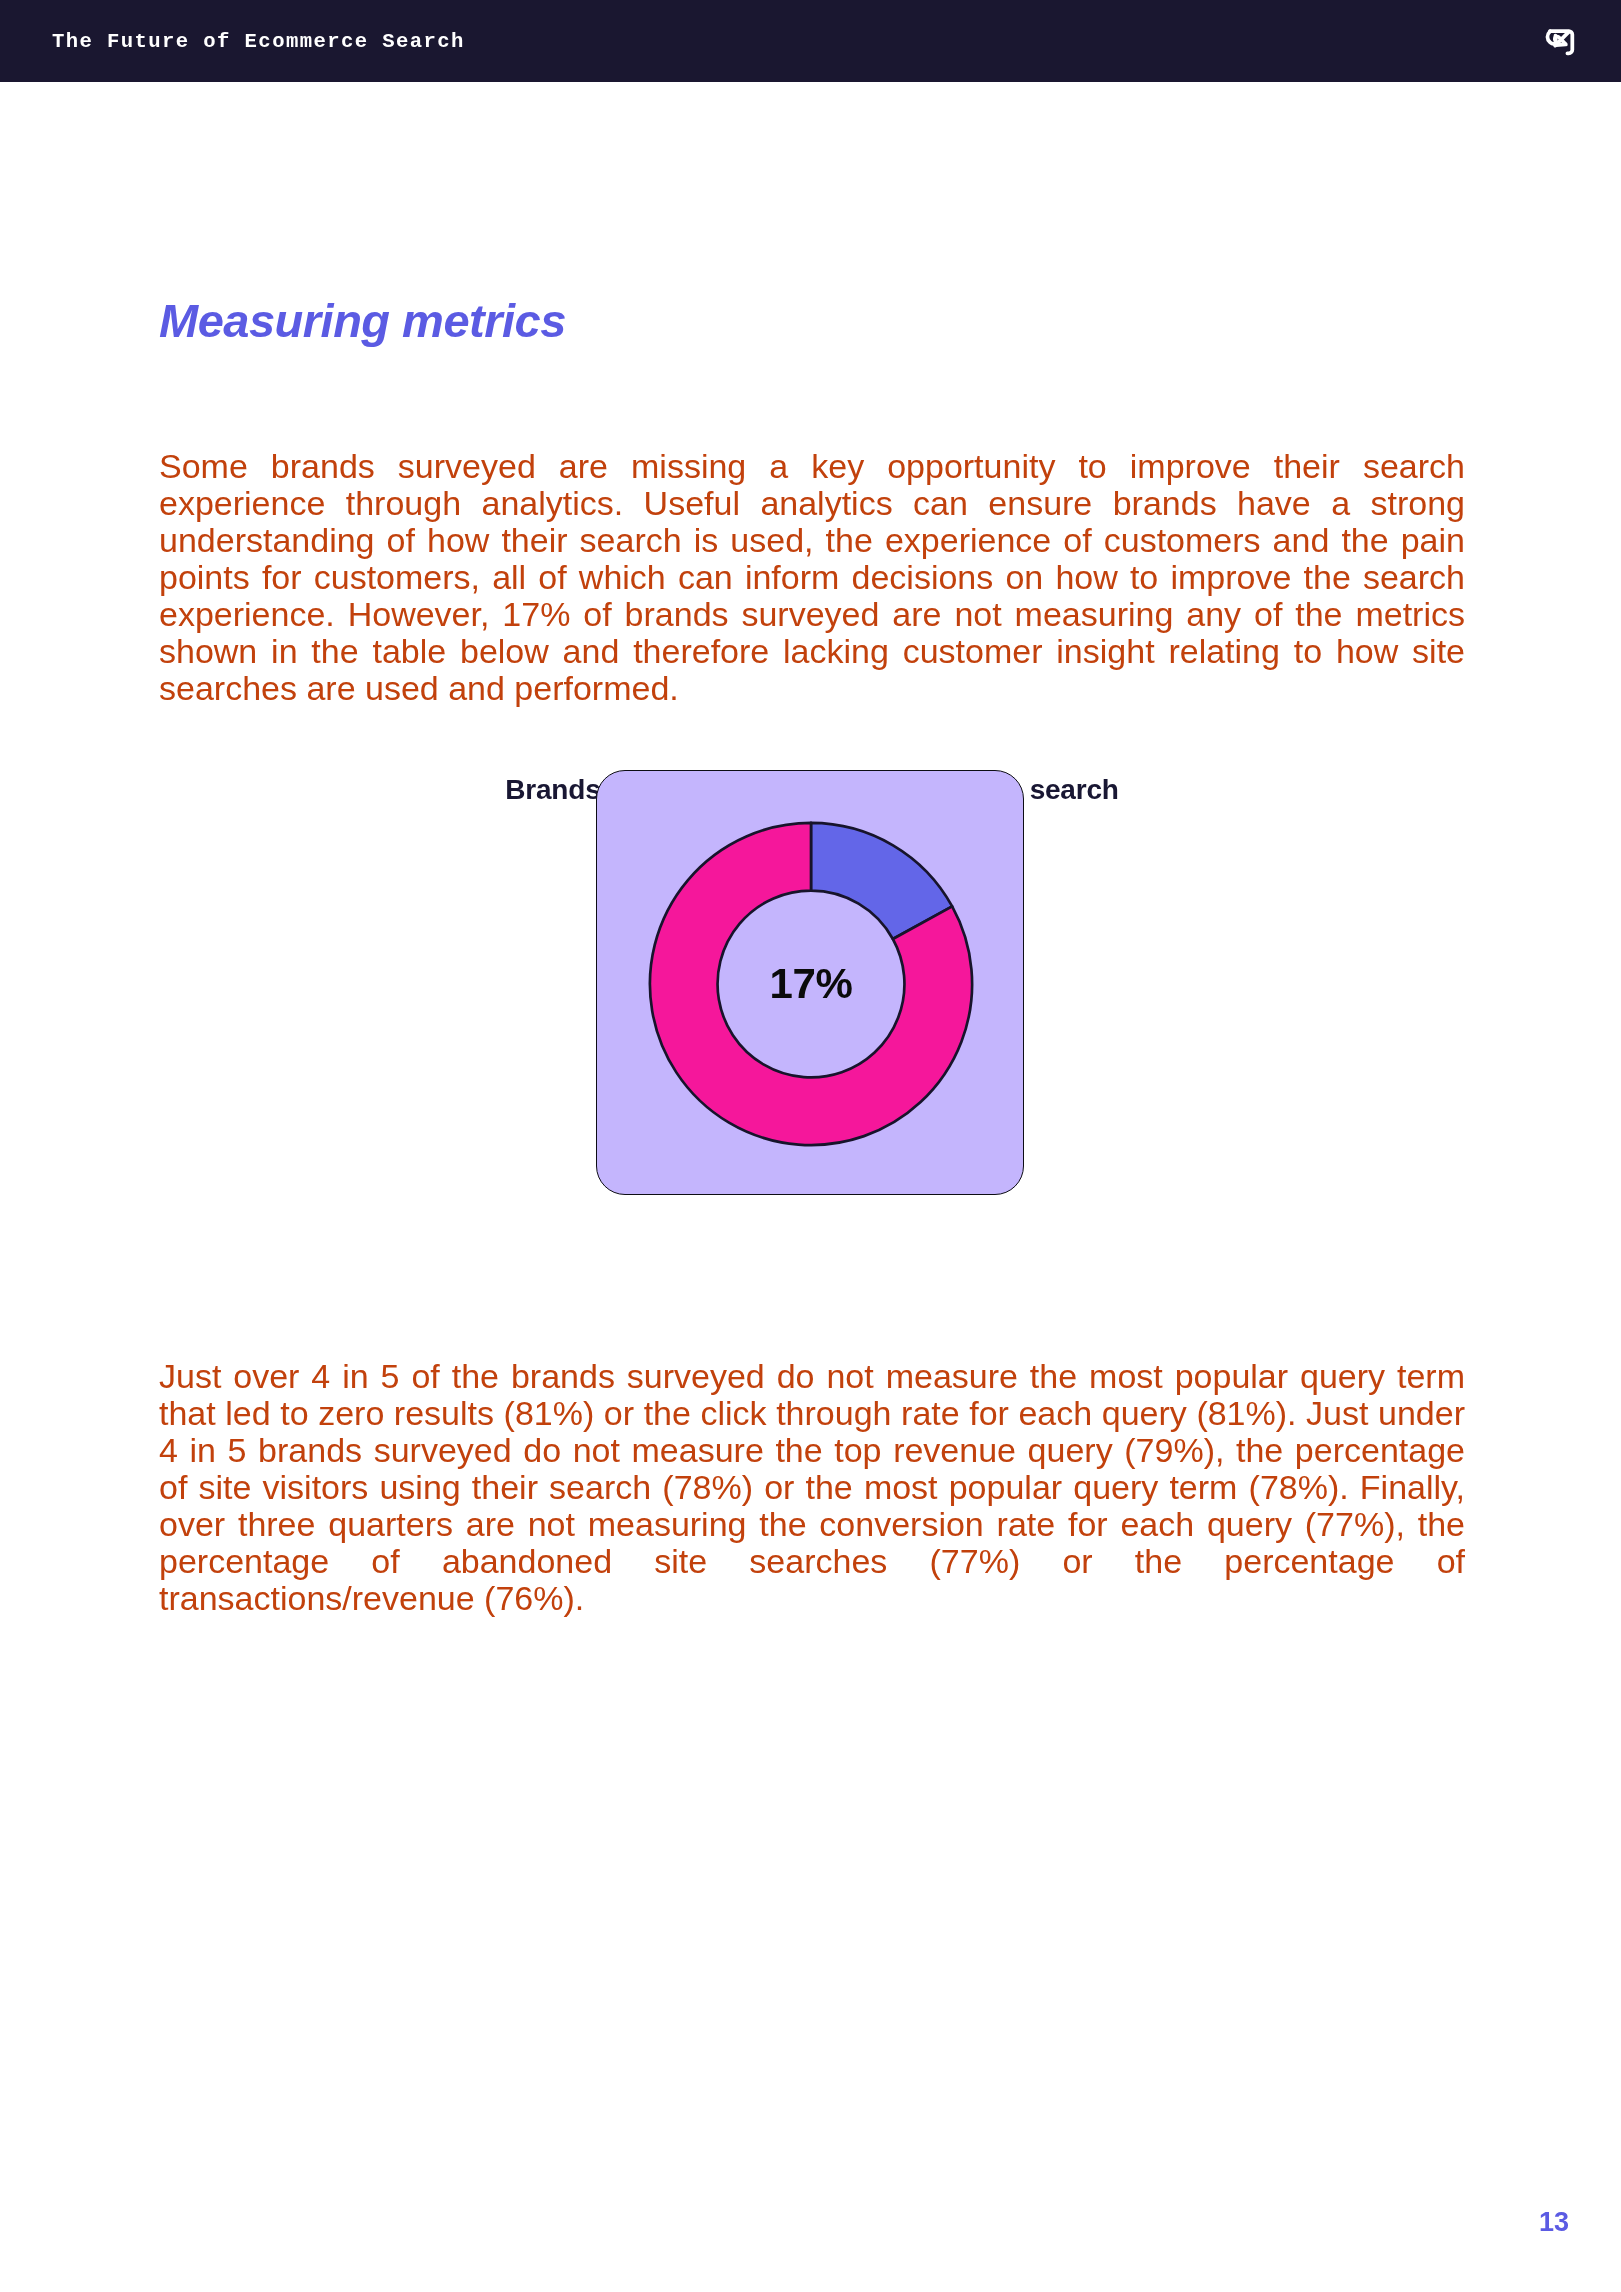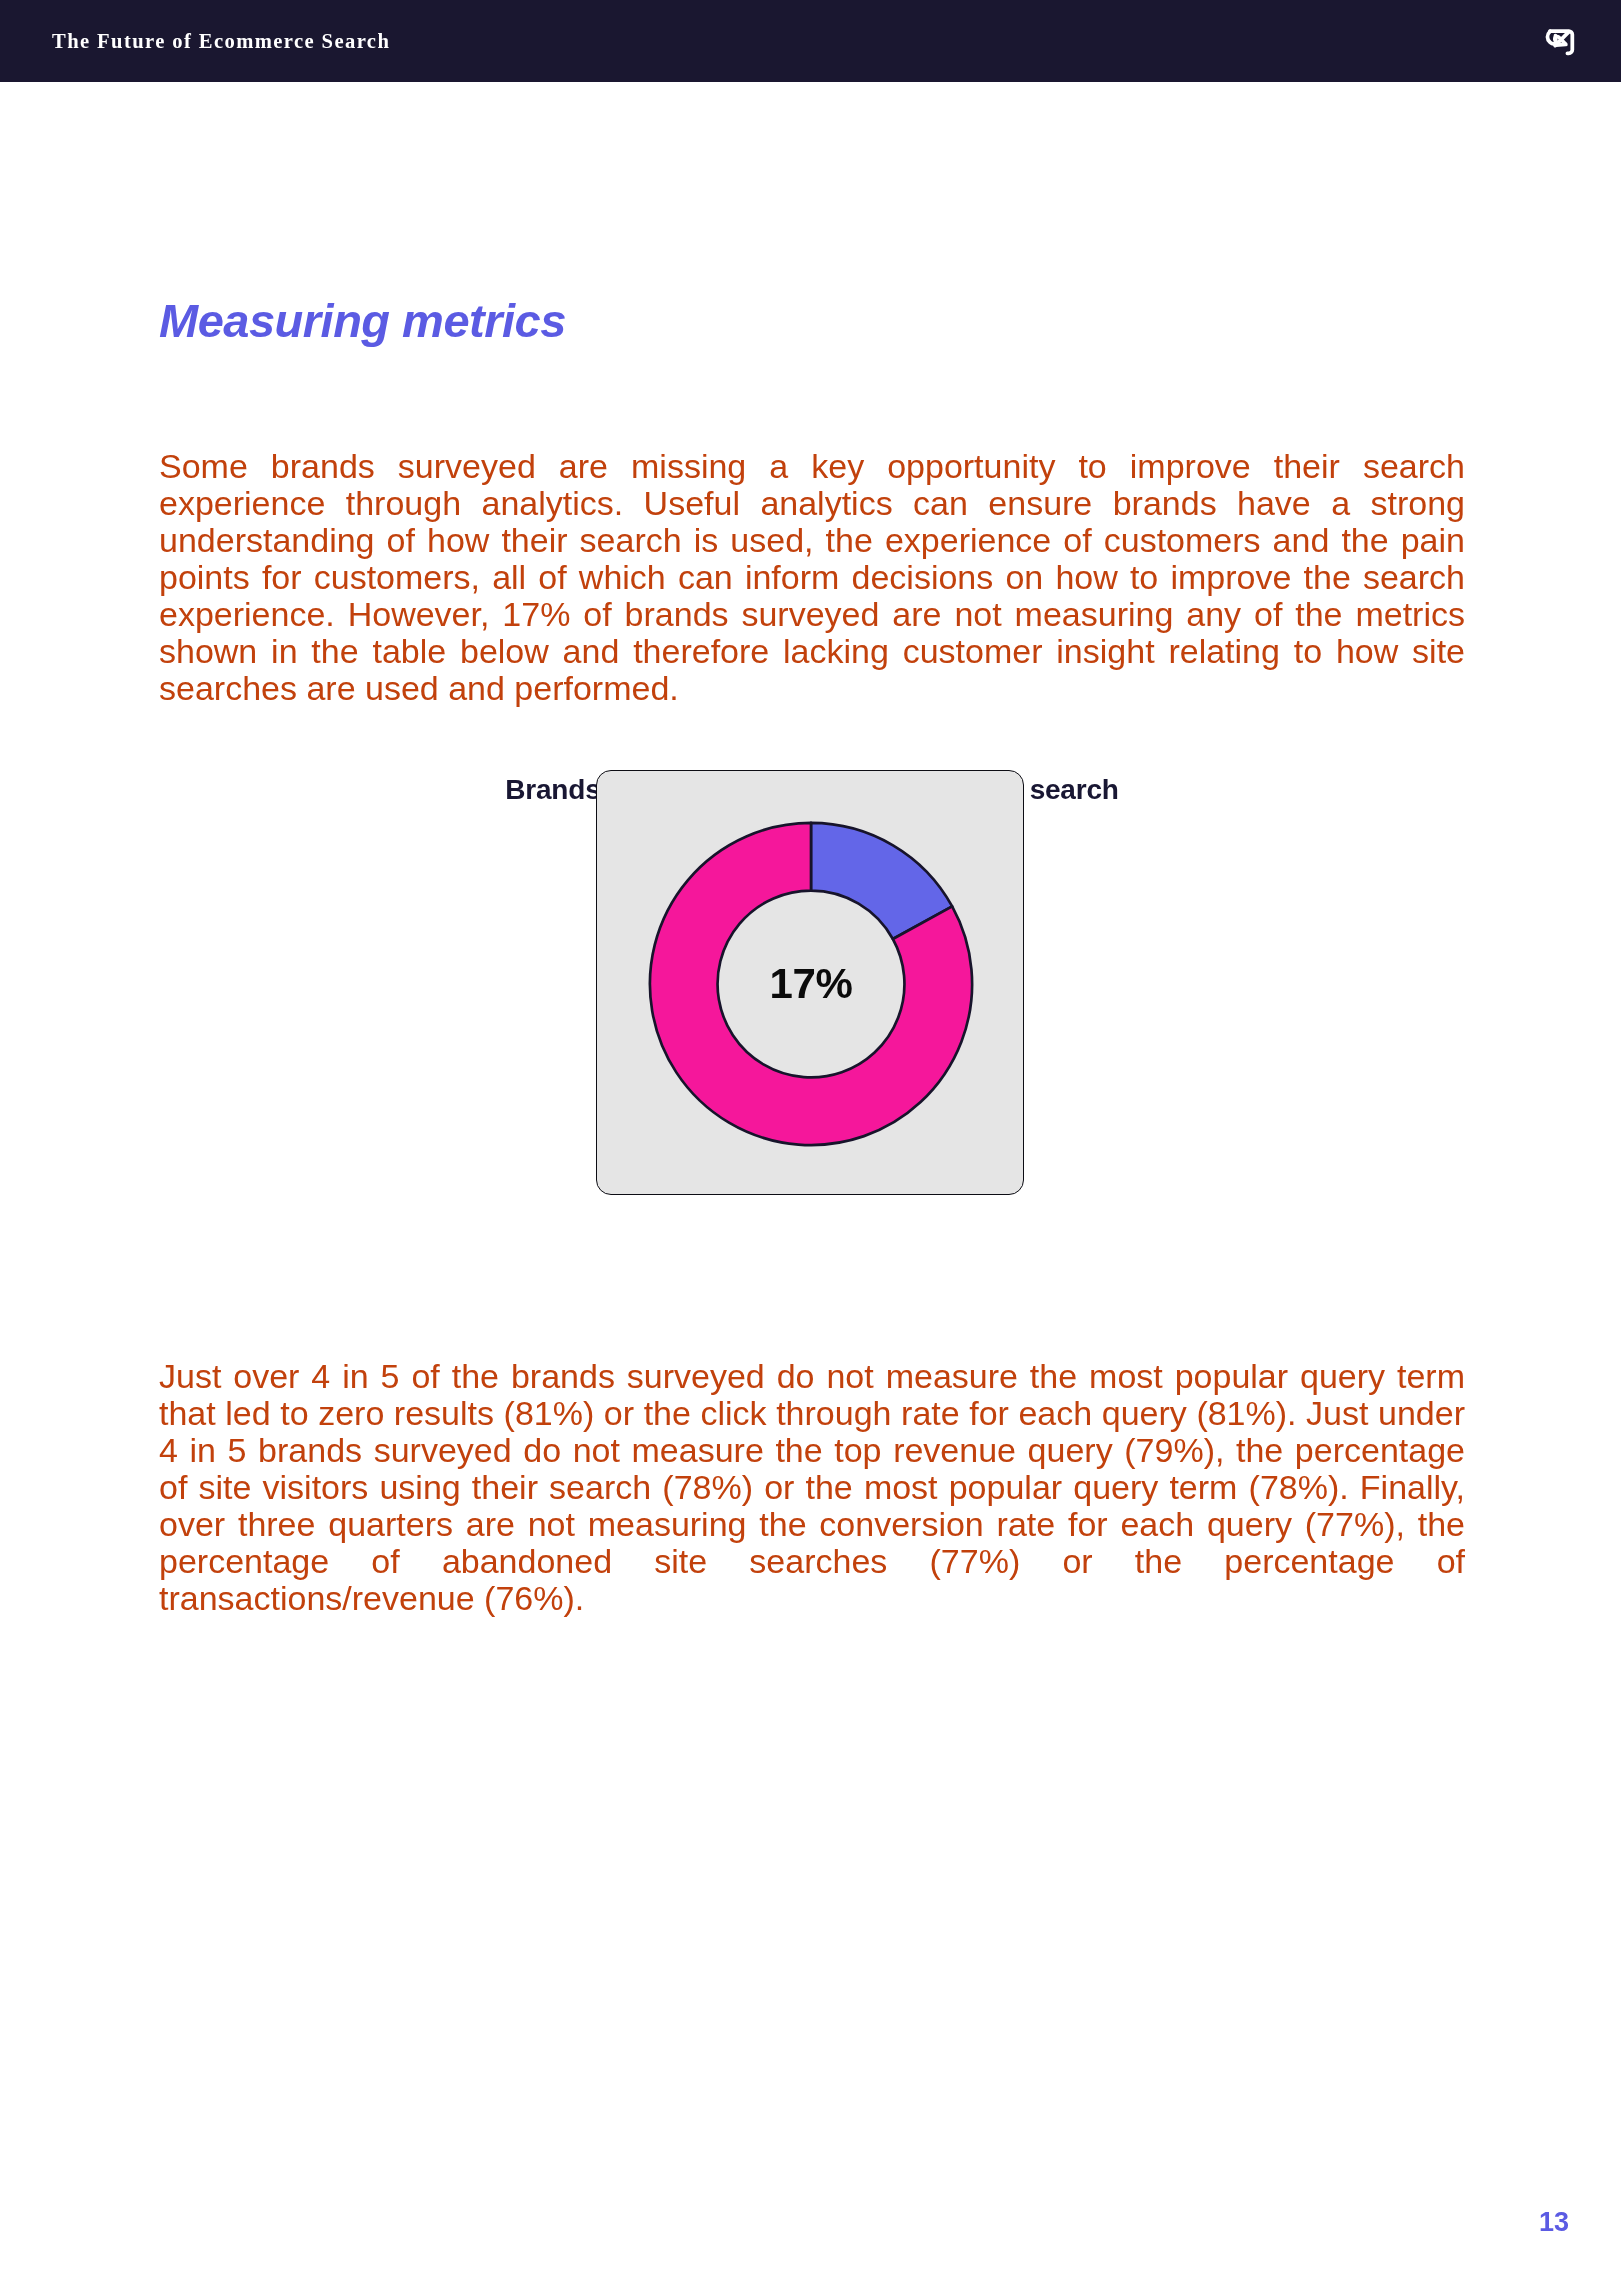--- a/index.html
+++ b/index.html
@@ -26,21 +26,21 @@
     height: 82px;
     background: #1A1730;
     display: flex;
     align-items: center;
     justify-content: space-between;
     box-sizing: border-box;
     padding: 0 39px 0 52px;
   }
   .header-title {
     color: #FFFFFF;
-    font-family: Liberation Serif, serif;
+    font-family: Liberation Mono, monospace;
     font-size: 20.6px;
     font-weight: 700;
     letter-spacing: 1.4px;
     white-space: nowrap;
   }
   .logo-wrap {
     width: 48px;
     height: 48px;
     display: flex;
     align-items: center;
@@ -95,22 +95,22 @@
   }
 
   
   .chart-card {
     position: absolute;
     left: 596px;
     top: 688px;
     width: 428px;
     height: 425px;
     border: 1.8px solid #0d0d14;
-    border-radius: 15px;
-    background: #e5e5e5;
+    border-radius: 29px;
+    background: #c4b5fd;
     box-sizing: border-box;
   }
   .donut-holder {
     position: absolute;
     left: 0;
     top: 0;
     width: 428px;
     height: 425px;
     display: flex;
     align-items: center;

